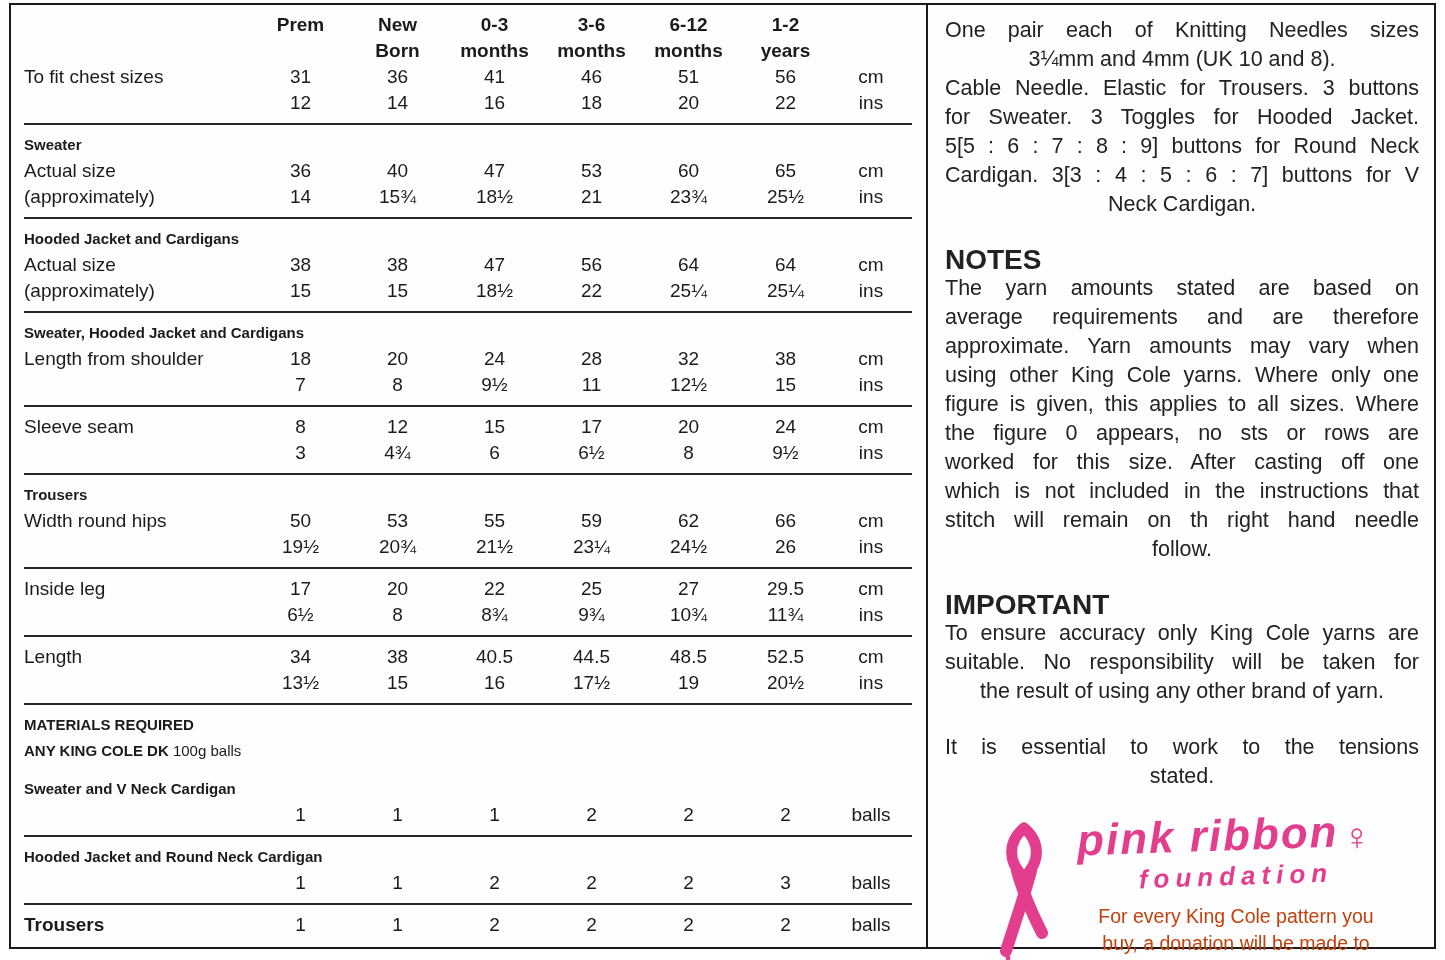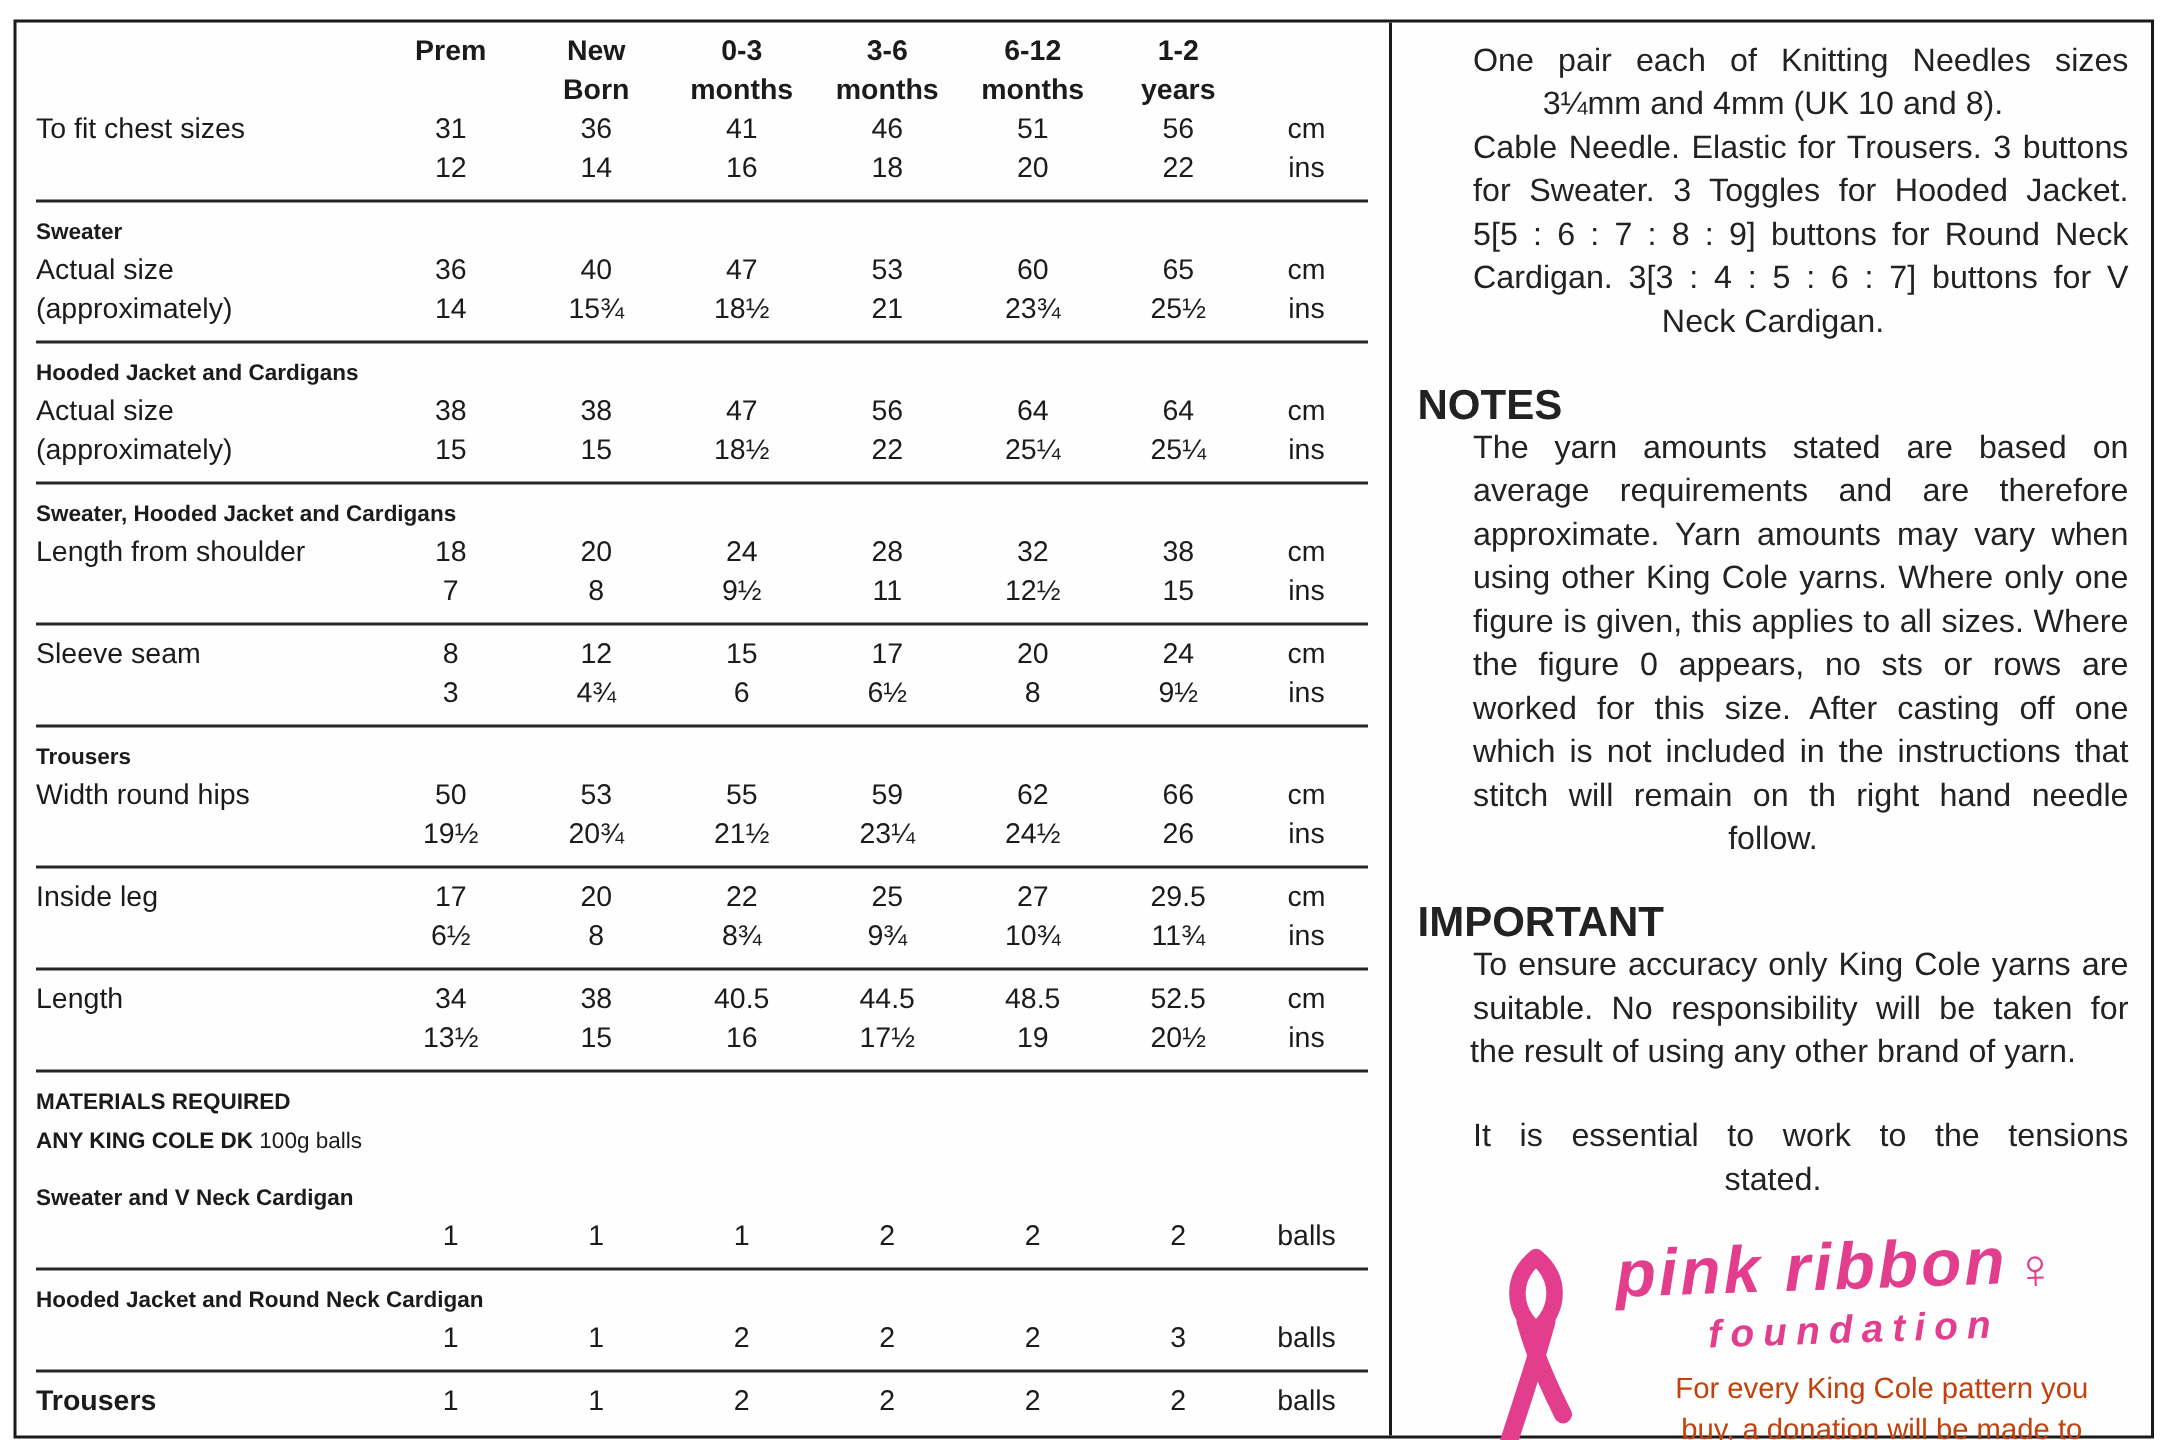--- a/index.html
+++ b/index.html
@@ -2,42 +2,42 @@
 <html style="--pink: #e23e8d;"><head>
 <meta charset="utf-8">
 <style>
   html,body{margin:0;padding:0;}
   body{
     width:1445px;height:960px;position:relative;background:#ffffff;
     font-family:"Liberation Sans",sans-serif;color:#1b1b1b;
     -webkit-font-smoothing:antialiased;overflow:hidden;
   }
   .frame{
-    position:absolute;left:9px;top:13px;width:1423px;height:942px;
+    position:absolute;left:9px;top:3px;width:1423px;height:942px;
     border:2px solid #1a1a1a;background:#fefefe;display:flex;box-sizing:content-box;
   }
   
   .left-panel{width:917px;border-right:2px solid #1a1a1a;box-sizing:border-box;
     padding:7px 0 0 13px;}
   .trow{display:grid;grid-template-columns:228px repeat(6,97px) 90px;
     line-height:26px;font-size:19px;align-items:baseline;}
   .trow .num{text-align:center;}
   .trow .unit{text-align:center;padding-right:16px;}
   .trow .label{padding-right:4px;white-space:nowrap;}
   .thead{font-weight:700;}
   .hcell{text-align:center;}
   .hline{line-height:26px;}
   .sec-header{font-weight:700;font-size:15px;line-height:26px;}
   .rule{border-top:2px solid #262626;margin:7px 14px 7px 0;height:0;}
   .bold{font-weight:700;}
   .gap-top{margin-top:12px;}
   
   .right-panel{flex:1;box-sizing:border-box;padding:11px 15px 0 17px;
     font-size:21.5px;line-height:29px;color:#222;}
-  .jline{text-align:justify;text-align-last:justify;margin-left:37px;}
+  .jline{text-align:justify;text-align-last:justify;}
   .lline{text-align:center;}
   .heading{font-weight:700;margin-top:26px;font-size:28px;}
   .tension{font-weight:400;margin-top:27px;}
   
   .charity{display:flex;margin-top:22px;padding-left:48px;align-items:flex-start;}
   .ribbon-wrap{flex:0 0 auto;margin-top:8px;}
   .charity-text{width:318px;margin-left:22px;}
   .script-line1{font-style:italic;font-weight:700;letter-spacing:2px;
     font-size:44px;line-height:44px;color:var(--pink);transform:rotate(-2deg);
     white-space:nowrap;}

